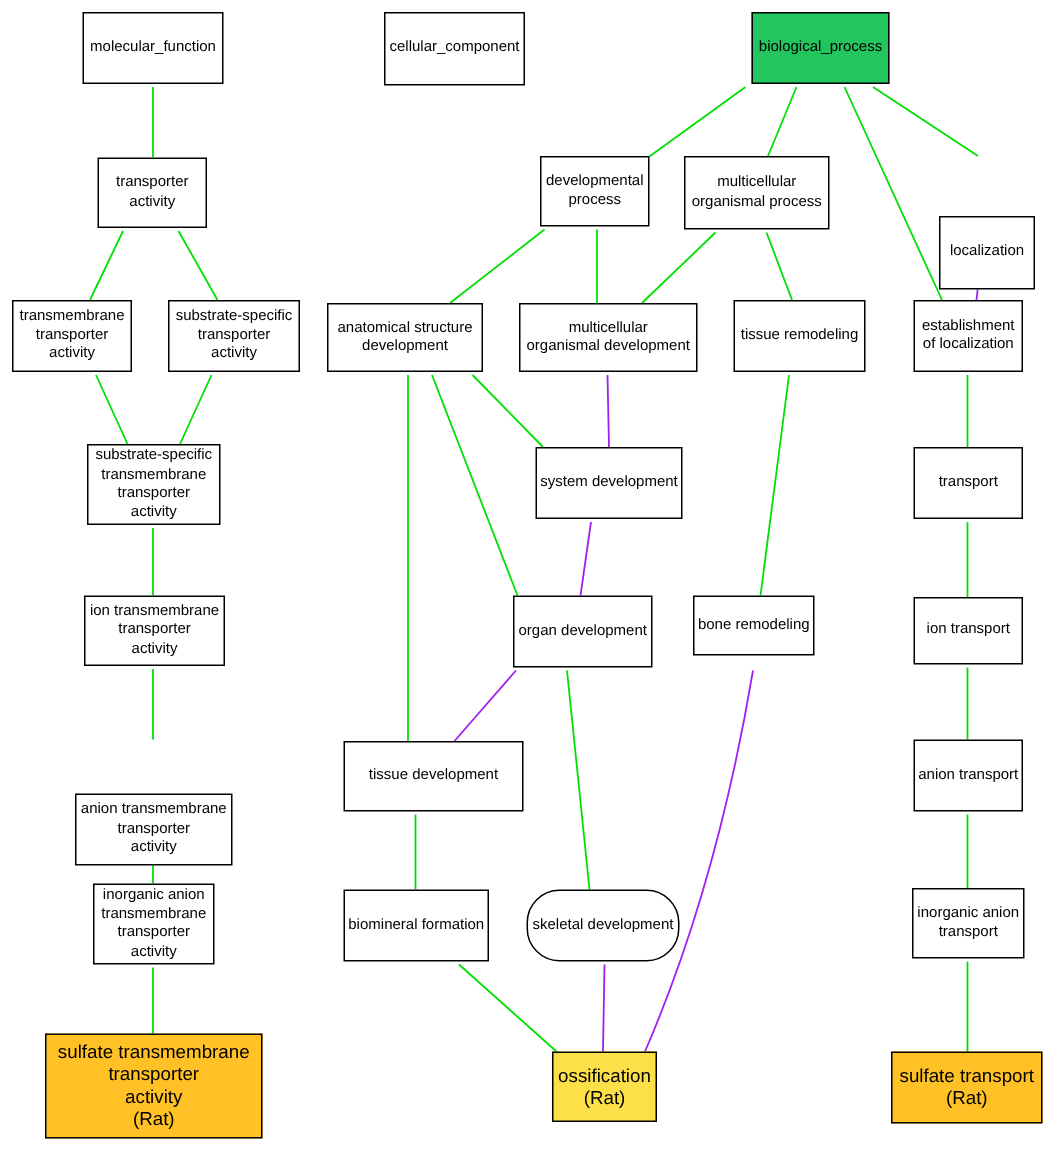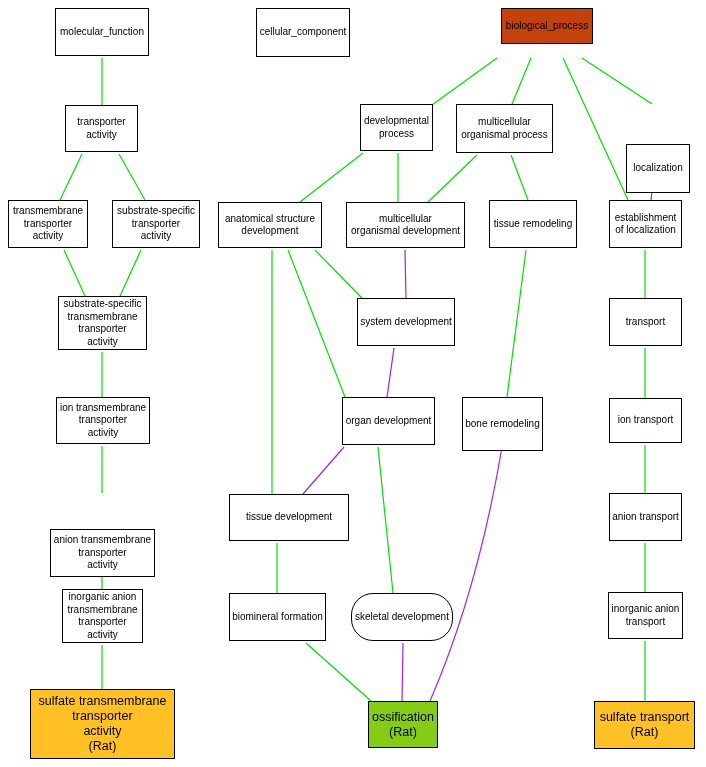--- a/index.html
+++ b/index.html
@@ -82,21 +82,21 @@
       <path d="M402,701 L403,643" stroke="#A020F0" marker-end="url(#arrow-purple)"></path>
       <path d="M430,701 Q478,590 502,447" stroke="#A020F0" marker-end="url(#arrow-purple)"></path>
     </svg>
   <div id="node-layer">
       <div class="node" style="left: 55px; top: 8px; width: 94px; height: 48px; background: rgb(255, 255, 255); border-color: rgb(0, 0, 0);">
         <span>molecular_function</span>
       </div>
       <div class="node" style="left: 256px; top: 8px; width: 94px; height: 49px; background: rgb(255, 255, 255); border-color: rgb(0, 0, 0);">
         <span>cellular_component</span>
       </div>
-      <div class="node" style="left: 501px; top: 8px; width: 92px; height: 36px; background: #c2410c; border-color: rgb(0, 0, 0);">
+      <div class="node" style="left: 501px; top: 8px; width: 92px; height: 48px; background: #22c55e; border-color: rgb(0, 0, 0);">
         <span>biological_process</span>
       </div>
       <div class="node" style="left: 65px; top: 105px; width: 73px; height: 47px; background: rgb(255, 255, 255); border-color: rgb(0, 0, 0);">
         <span>transporter</span>
         <span>activity</span>
       </div>
       <div class="node" style="left: 360px; top: 104px; width: 73px; height: 47px; background: rgb(255, 255, 255); border-color: rgb(0, 0, 0);">
         <span>developmental</span>
         <span>process</span>
       </div>
@@ -145,21 +145,21 @@
         <span>transport</span>
       </div>
       <div class="node" style="left: 56px; top: 397px; width: 94px; height: 47px; background: rgb(255, 255, 255); border-color: rgb(0, 0, 0);">
         <span>ion transmembrane</span>
         <span>transporter</span>
         <span>activity</span>
       </div>
       <div class="node" style="left: 325px; top: 397px; width: 93px; height: 48px; background: rgb(255, 255, 255); border-color: rgb(0, 0, 0); margin-left: 17px;">
         <span>organ development</span>
       </div>
-      <div class="node" style="left: 462px; top: 397px; width: 81px; height: 54px; background: rgb(255, 255, 255); border-color: rgb(0, 0, 0);">
+      <div class="node" style="left: 462px; top: 397px; width: 81px; height: 40px; background: rgb(255, 255, 255); border-color: rgb(0, 0, 0);">
         <span>bone remodeling</span>
       </div>
       <div class="node" style="left: 609px; top: 398px; width: 73px; height: 45px; background: rgb(255, 255, 255); border-color: rgb(0, 0, 0);">
         <span>ion transport</span>
       </div>
       <div class="node" style="left: 50px; top: 493px; width: 105px; height: 48px; background: rgb(255, 255, 255); border-color: rgb(0, 0, 0); margin-top: 36px;">
         <span>anion transmembrane</span>
         <span>transporter</span>
         <span>activity</span>
       </div>
@@ -184,21 +184,21 @@
       <div class="node" style="left: 608px; top: 592px; width: 75px; height: 47px; background: rgb(255, 255, 255); border-color: rgb(0, 0, 0);">
         <span>inorganic anion</span>
         <span>transport</span>
       </div>
       <div class="node highlighted" style="left: 30px; top: 689px; width: 145px; height: 70px; background: rgb(255, 193, 37); border-color: rgb(0, 0, 0);">
         <span>sulfate transmembrane</span>
         <span>transporter</span>
         <span>activity</span>
         <span>(Rat)</span>
       </div>
-      <div class="node highlighted" style="left: 368px; top: 701px; width: 70px; height: 47px; background: #84cc16; border-color: rgb(0, 0, 0);">
+      <div class="node highlighted" style="left: 368px; top: 701px; width: 70px; height: 47px; background: #fde047; border-color: rgb(0, 0, 0);">
         <span>ossification</span>
         <span>(Rat)</span>
       </div>
       <div class="node highlighted" style="left: 594px; top: 701px; width: 101px; height: 48px; background: rgb(255, 193, 37); border-color: rgb(0, 0, 0);">
         <span>sulfate transport</span>
         <span>(Rat)</span>
       </div>
     </div>
 </div>
 

